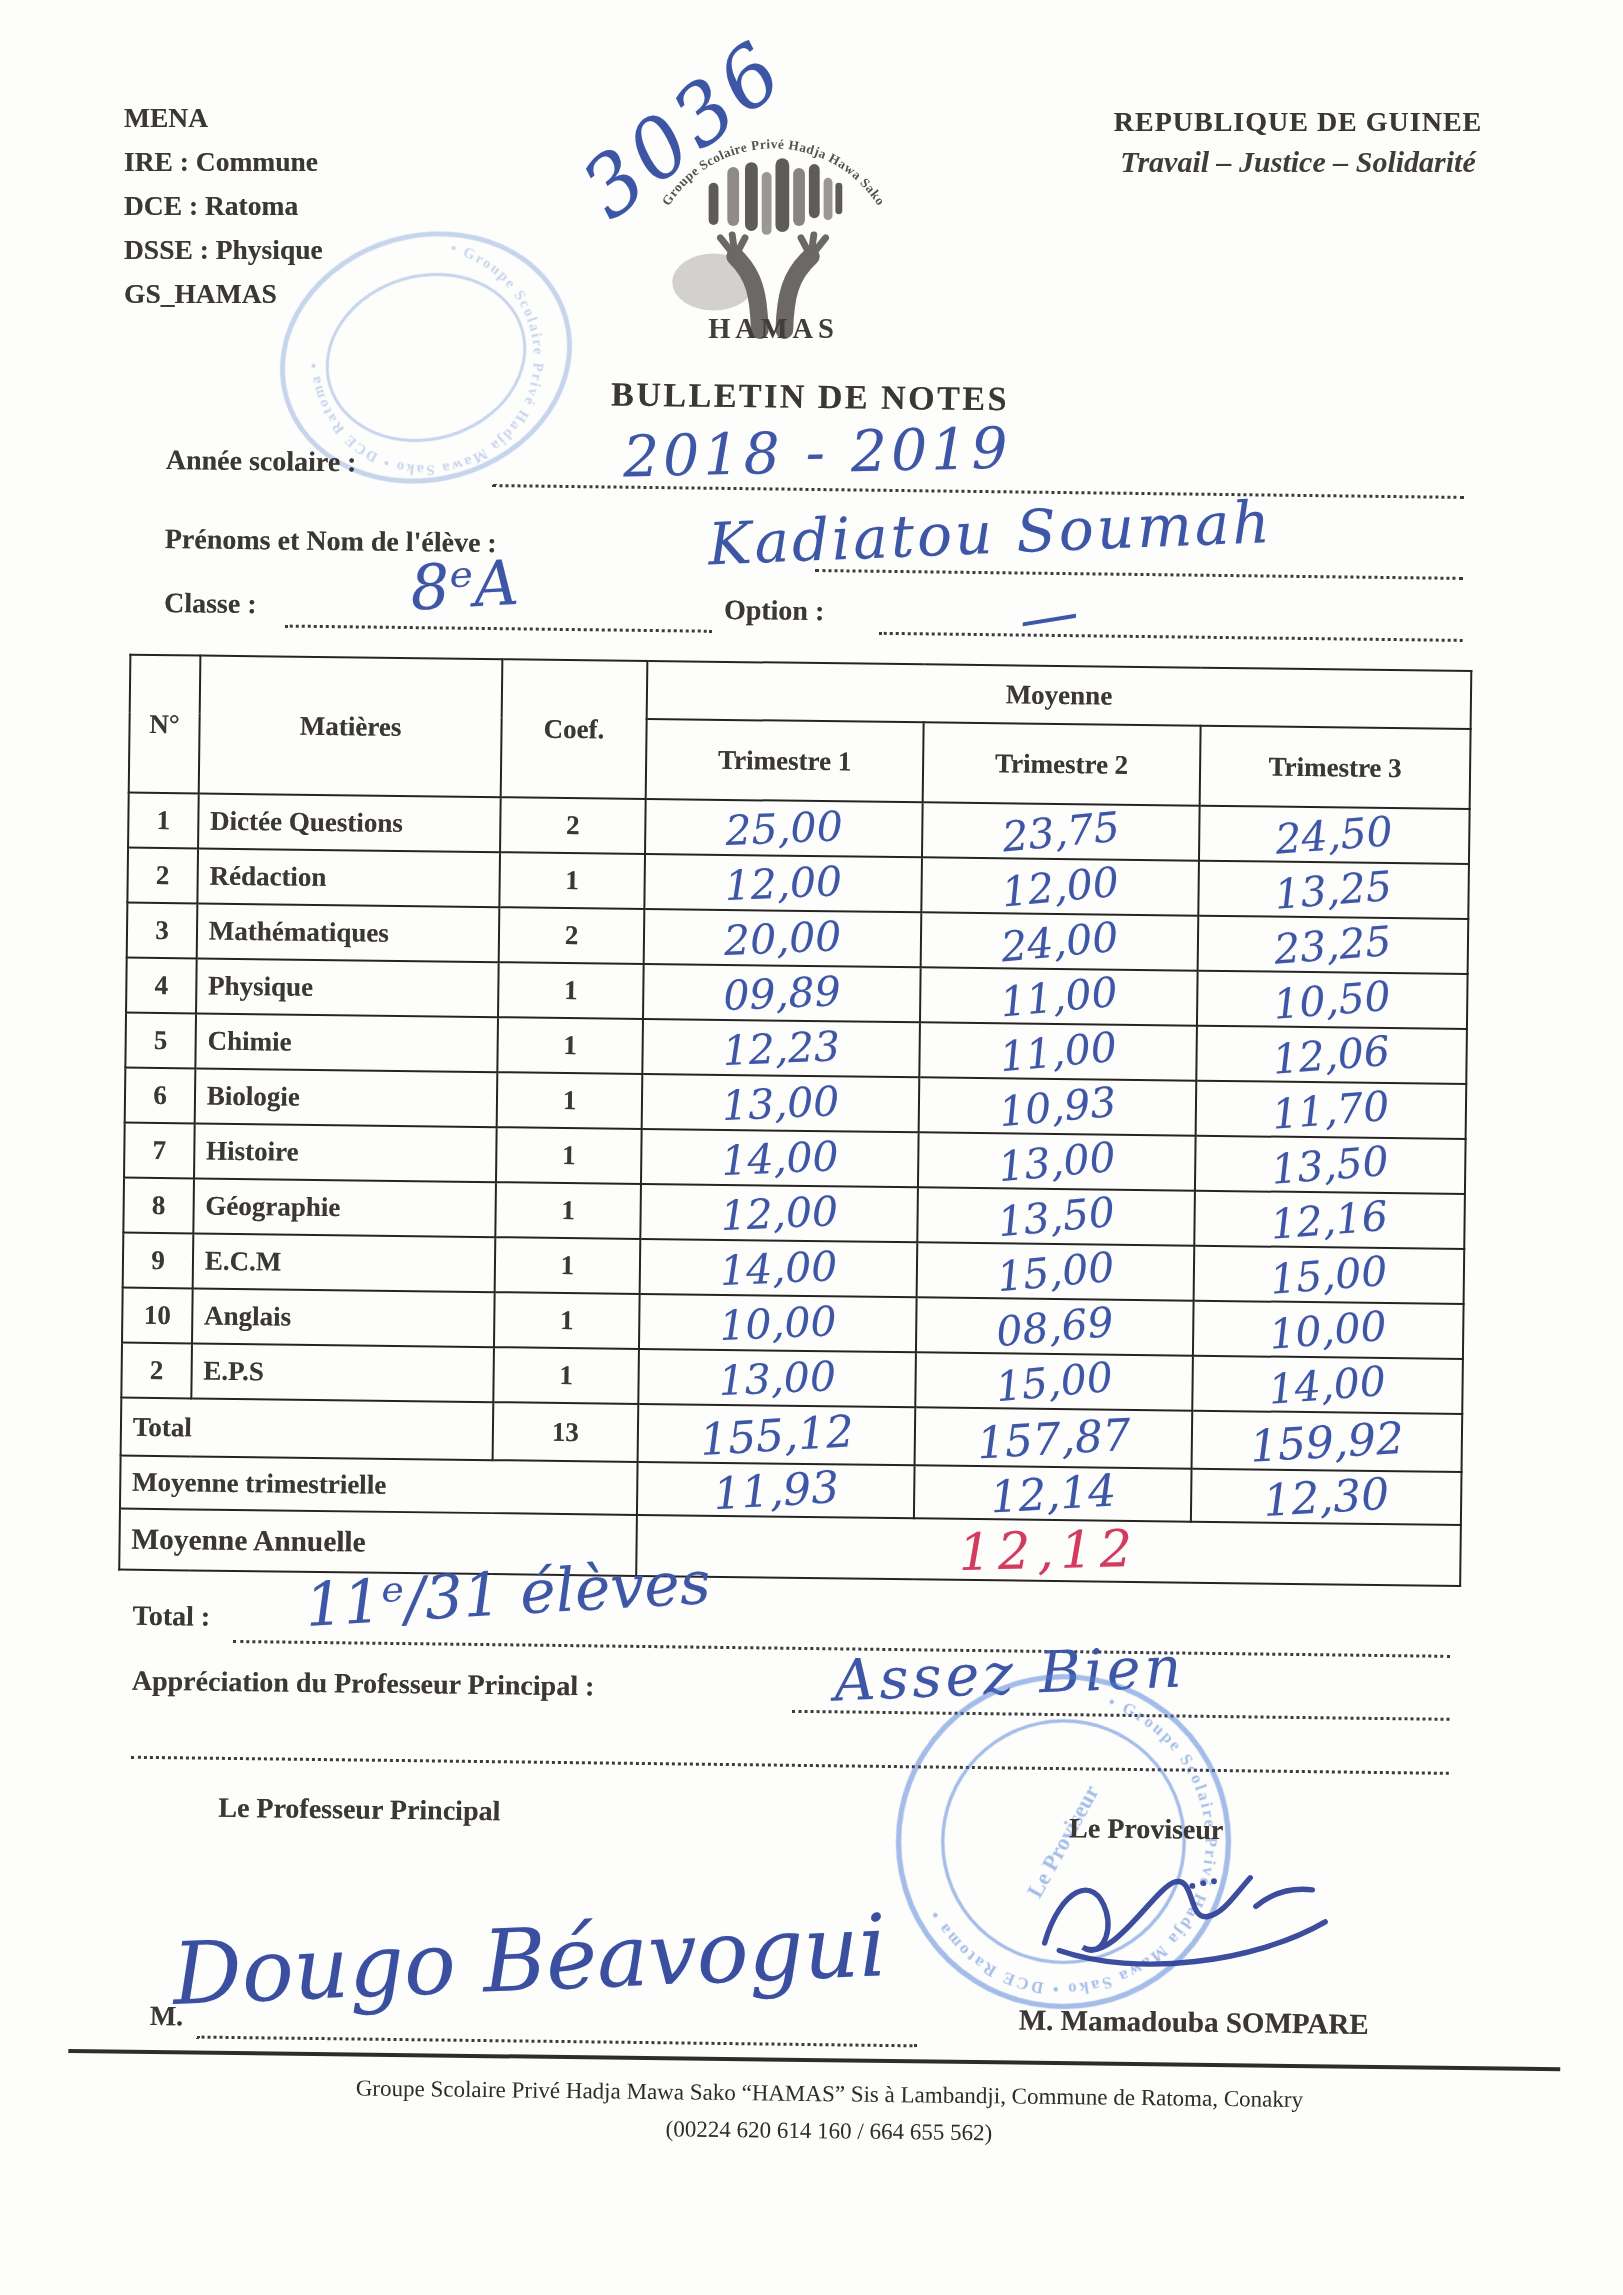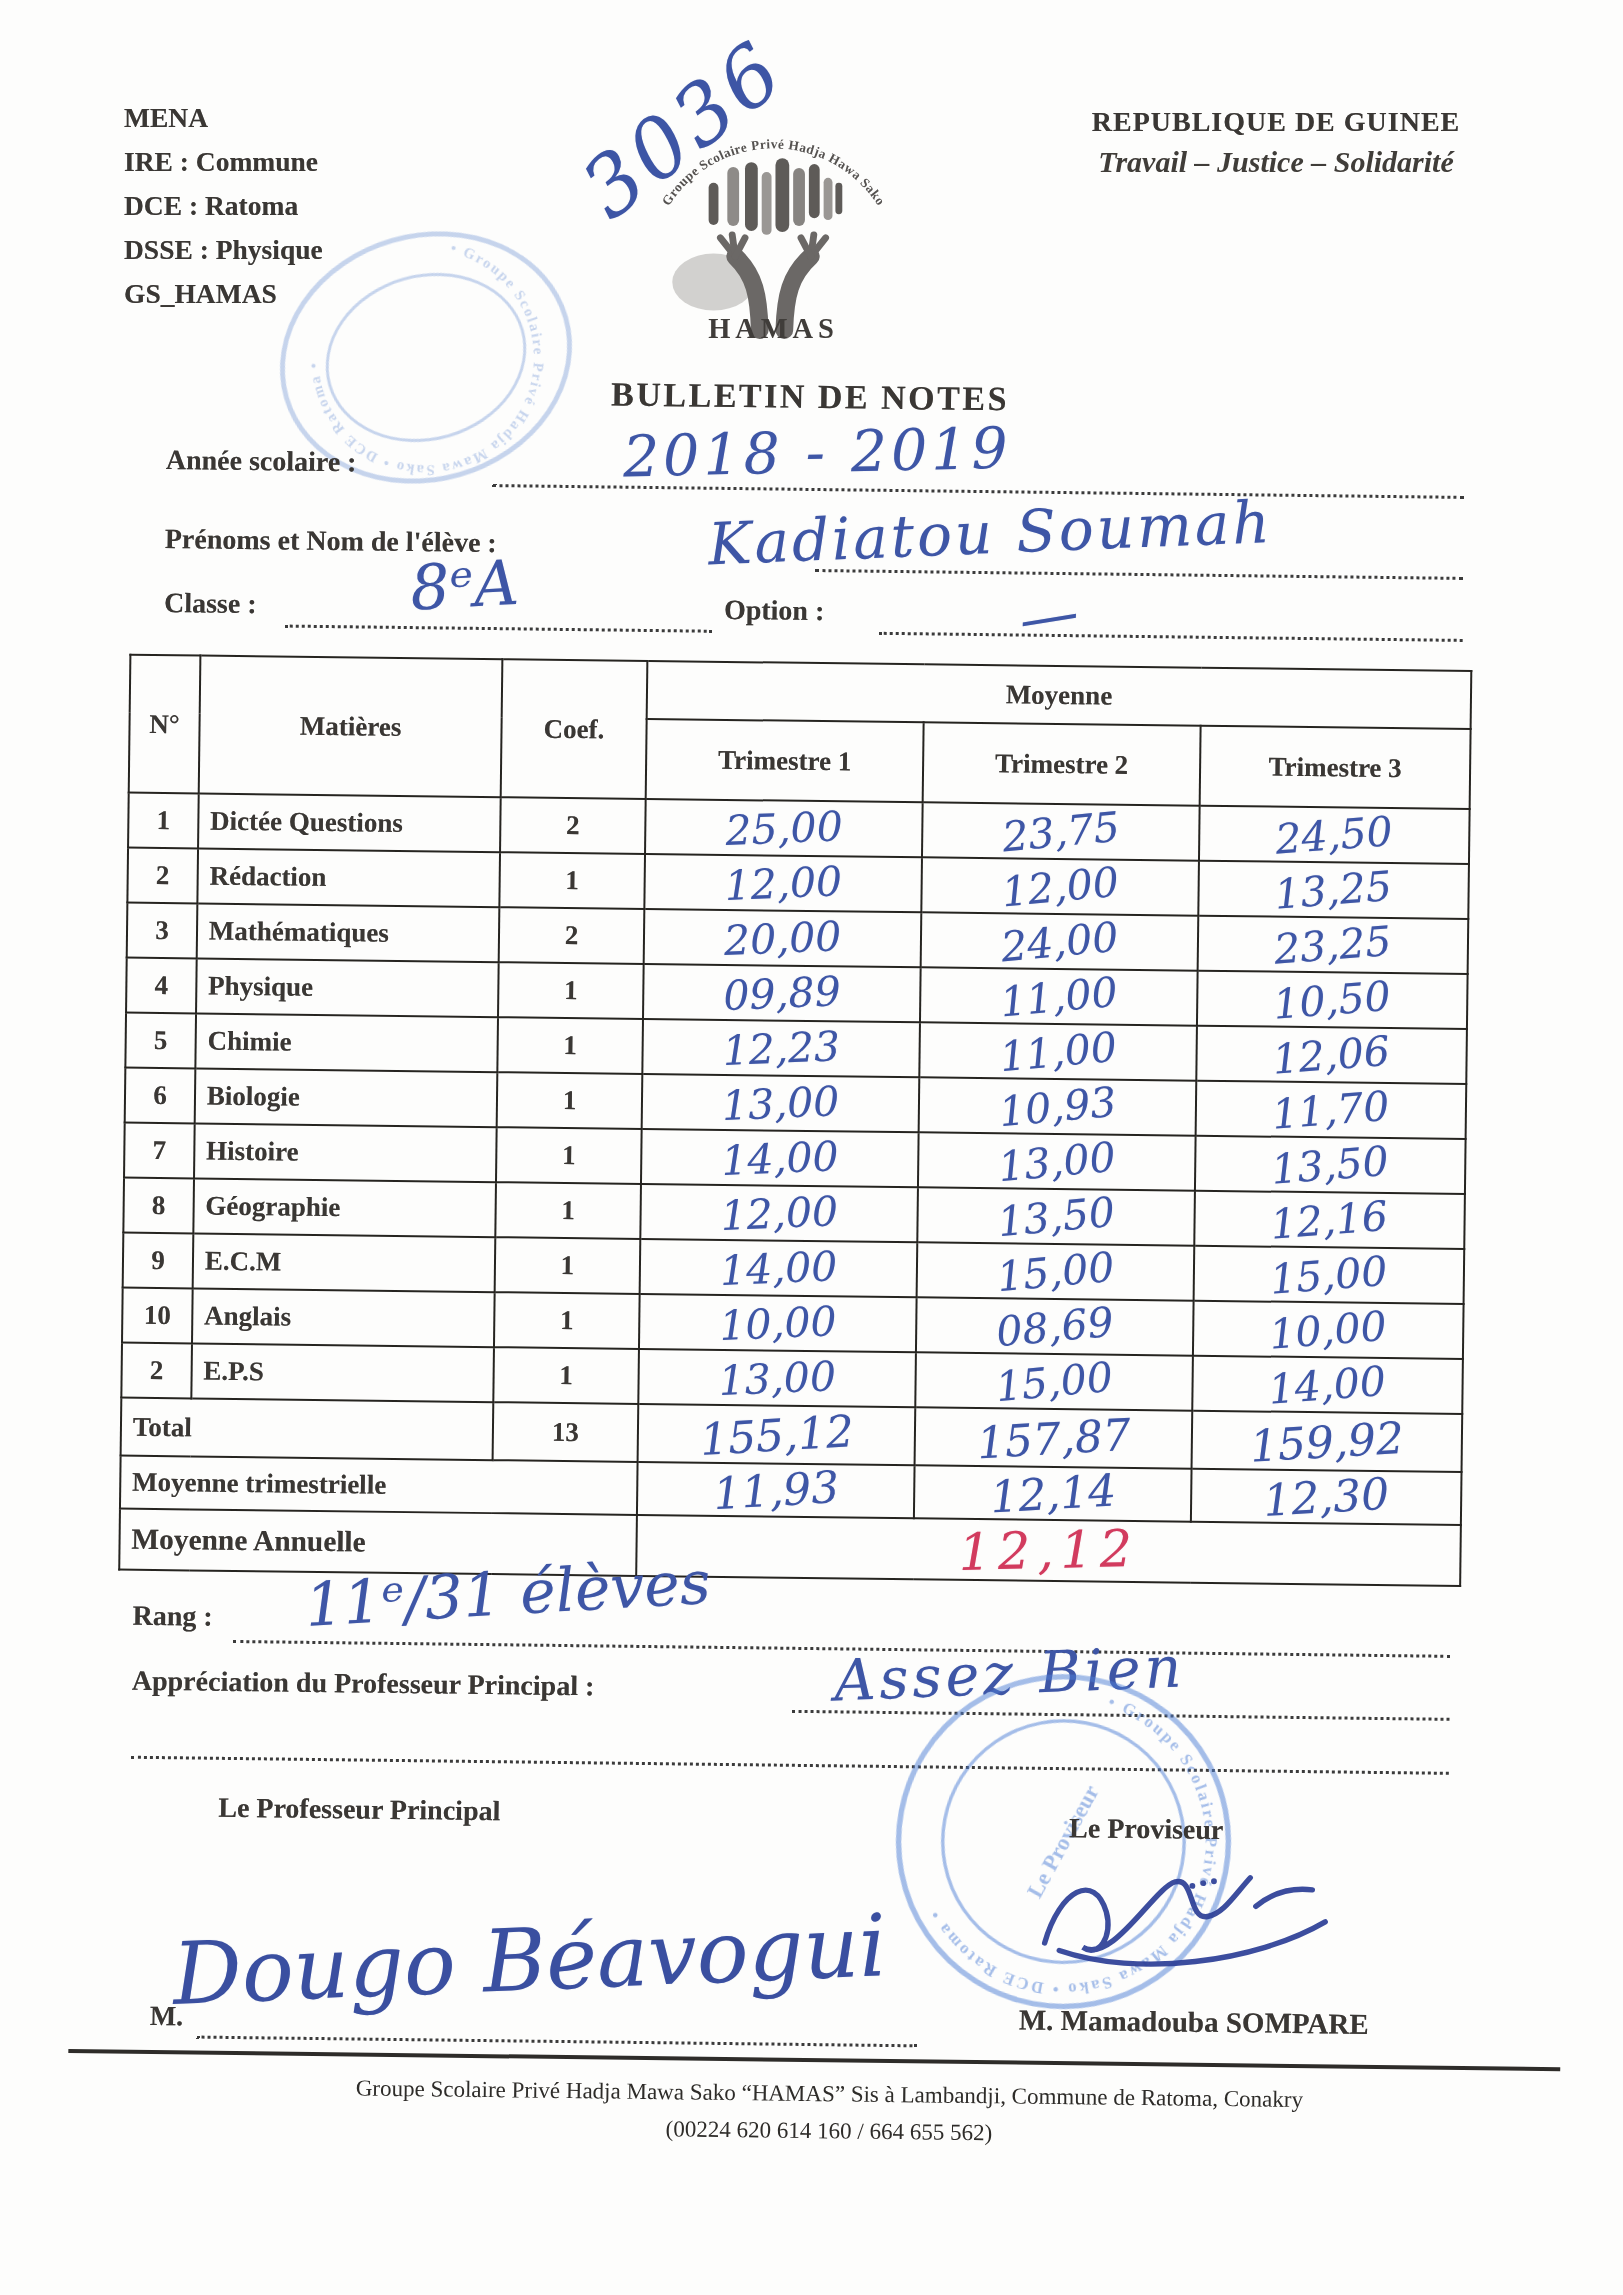--- a/index.html
+++ b/index.html
@@ -8,21 +8,21 @@
   .abs{position:absolute;}
   .print{font-weight:700;color:#3a3734;text-shadow:0 0 0.5px rgba(40,38,35,.45);}
   .hand{font-family:"DejaVu Serif",serif;font-style:italic;color:#3e56a6;
         text-shadow:0 0 1px rgba(62,86,166,.30);white-space:nowrap;}
   .dots{border-bottom:3.4px dotted #3b3b3b;height:0;}
   
   .rot{position:absolute;inset:0;transform:rotate(0.7deg);transform-origin:79px 442px;}
 
   
   .hdr-left{left:124px;top:96px;line-height:44px;font-size:27.5px;}
-  .hdr-right{left:1055px;top:106px;width:442px;text-align:center;}
+  .hdr-right{left:1077px;top:106px;width:442px;text-align:center;}
   .hdr-right .rt{font-size:28px;letter-spacing:1px;}
   .hdr-right .motto{font-size:30px;font-style:italic;font-weight:700;margin-top:6.9px;color:#403d39;}
   .serial{left:564px;top:162px;font-size:82px;letter-spacing:4.9px;transform:rotate(-38deg);
           transform-origin:left top;color:#3d55a5;}
   .logo{left:631px;top:109px;}
 
   
   .stamp{filter:blur(0.3px);}
   .stamp1{left:269px;top:220px;opacity:.42;transform:rotate(-16deg);}
   .stamp2{left:894px;top:1638px;opacity:.5;transform:rotate(10deg);}
@@ -294,21 +294,21 @@
       </tr>
       <tr class="trMa">
         <td class="pc lft" colspan="3" style="font-size:29.4px">Moyenne Annuelle</td>
         <td class="gc" colspan="3">
           <span class="hand annual">12,12</span>
         </td>
       </tr>
     </tbody>
       </table>
 
-    <div class="abs lab print f-rang-lab">Rang :</div>
+    <div class="abs lab print f-rang-lab">Total :</div>
     <div class="abs dots f-rang-line"></div>
     <div class="abs hand f-rang-val">11ᵉ/31 élèves</div>
 
     <div class="abs lab print f-appr-lab">Appréciation du Professeur Principal :</div>
     <div class="abs dots f-appr-line"></div>
     <div class="abs hand f-appr-val">Assez Bien</div>
     <div class="abs dots f-empty-line"></div>
 
     <svg class="abs stamp stamp2" width="373" height="383" viewBox="0 0 760 780">
       <defs>

